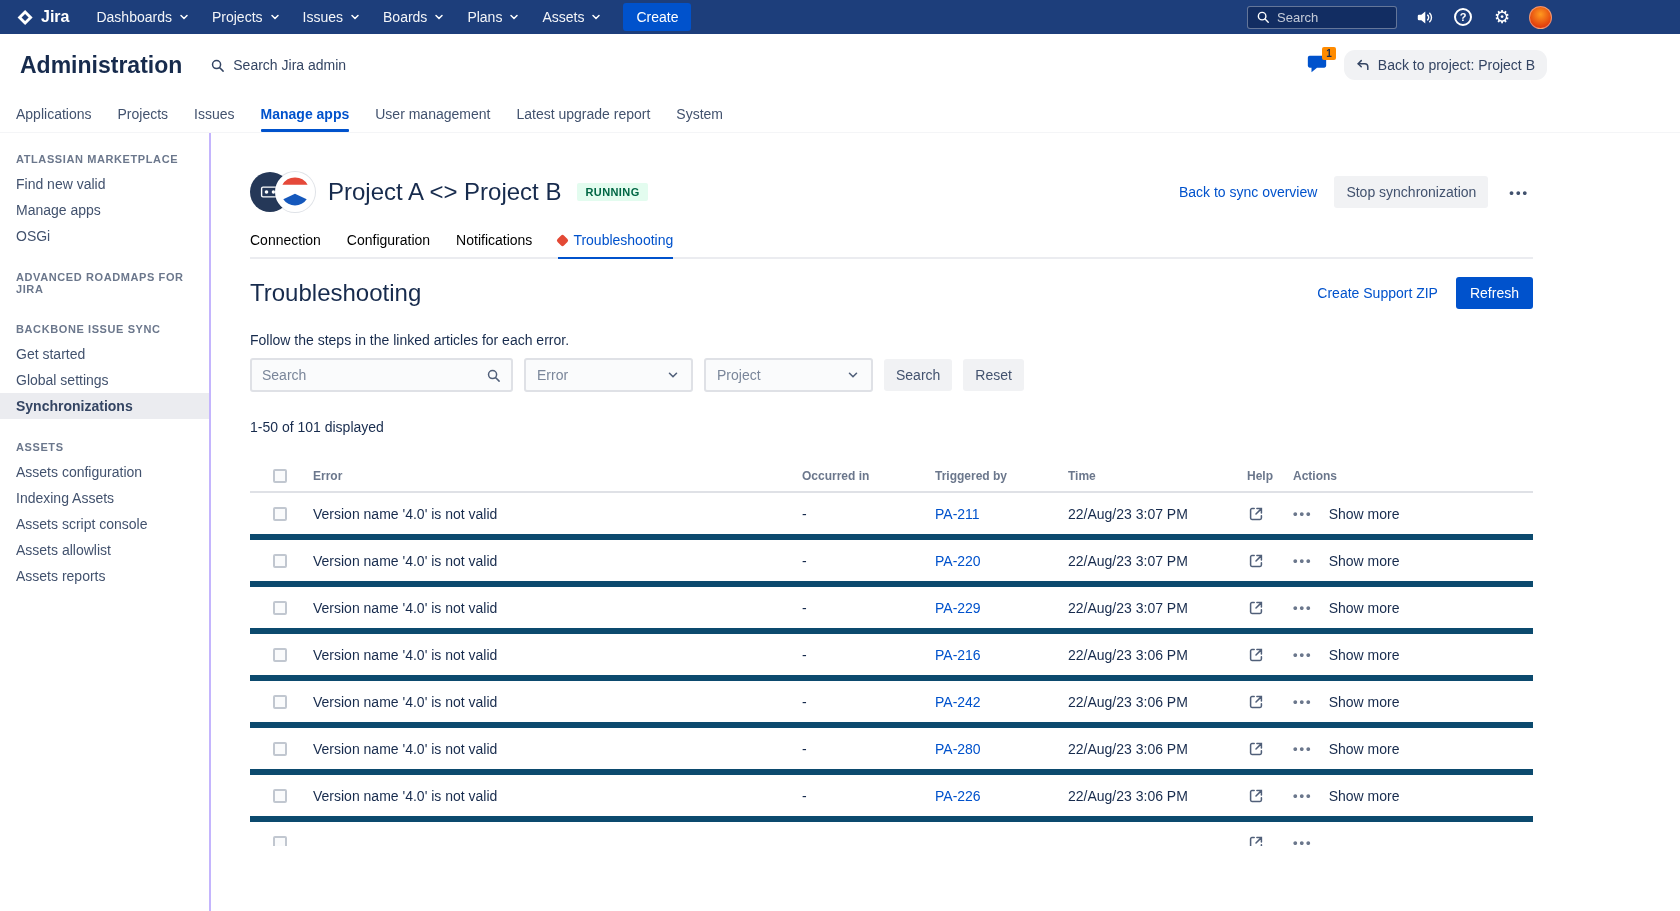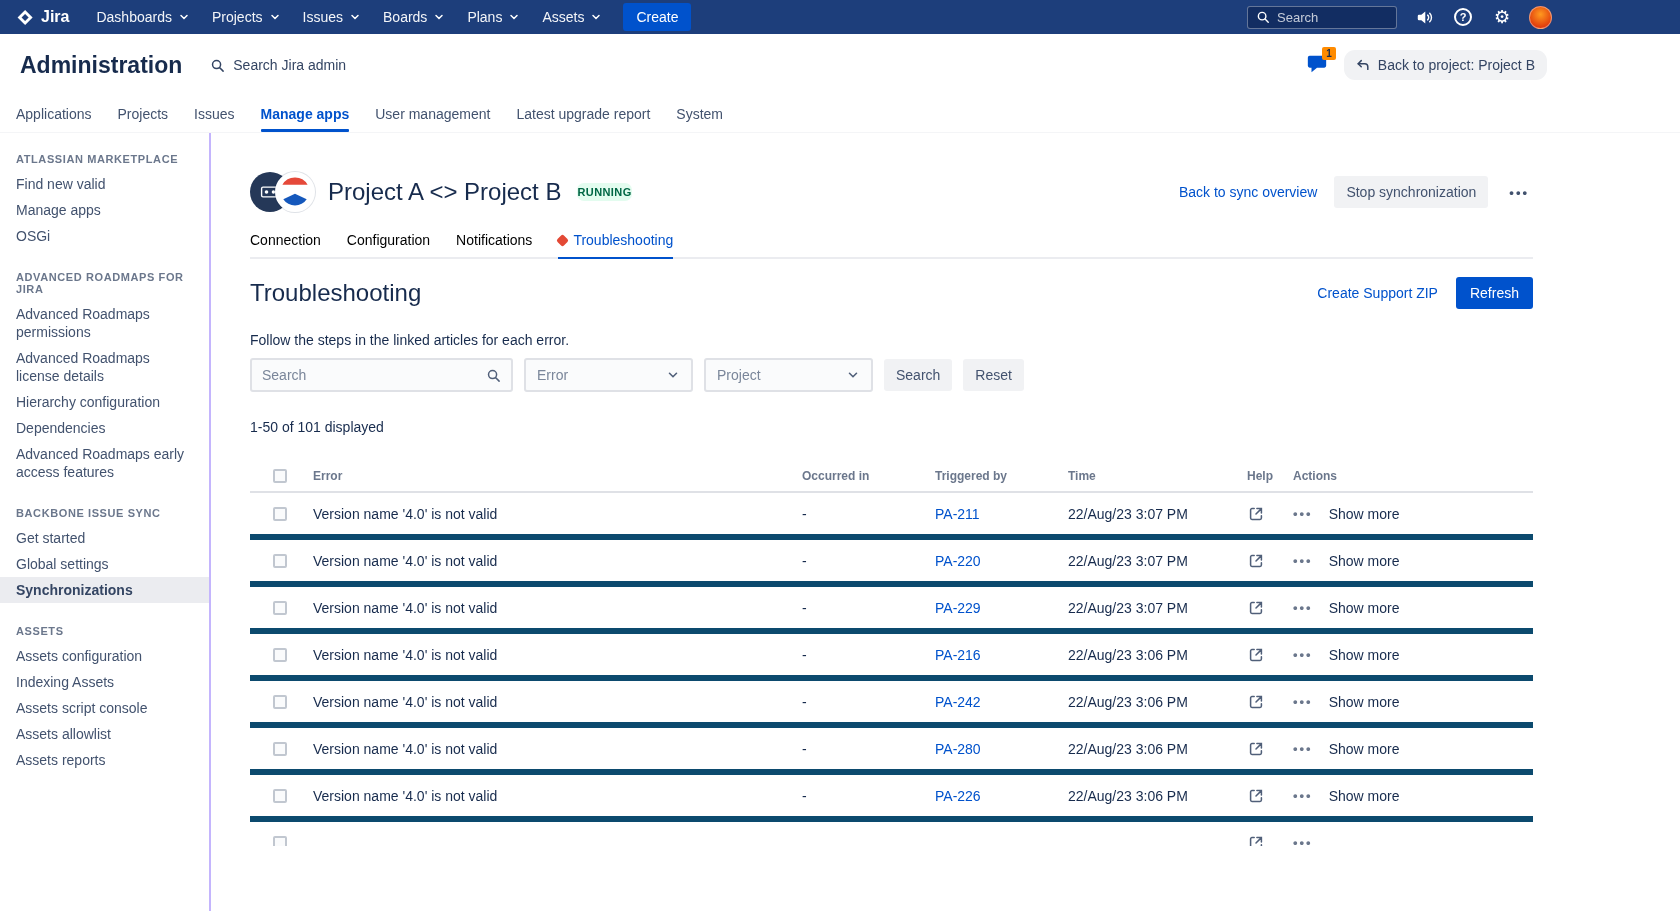--- a/index.html
+++ b/index.html
@@ -70,21 +70,21 @@
 
   
   .sync-header { margin-top:37px; display:flex; align-items:center; }
   .app-icons { position:relative; flex:0 0 66px; height:44px; margin-right:12px; }
   .app-icon { position:absolute; top:2px; width:40px; height:40px; border-radius:50%; }
   .app-icon.left { left:0; background:#253858; display:flex; align-items:center; justify-content:center; }
   .app-icon.right { left:25px; background:#fff; border:2px solid #fff;
                     box-shadow:0 0 0 1px rgba(9,30,66,.13); overflow:hidden; }
   .sync-title { font-size:24px; font-weight:500; color:#172B4D; }
   .lozenge { margin-left:16px; background:#E3FCEF; color:#006644; font-size:11px;
-             font-weight:700; letter-spacing:.4px; padding:3px 0; border-radius:7px; }
+             font-weight:700; letter-spacing:.4px; padding:3px 8px; border-radius:2px; }
   .sync-actions { margin-left:auto; display:flex; align-items:center; gap:17px; }
   .link { color:#0052CC; font-size:14px; text-decoration:none; cursor:pointer; }
   .btn { background:#F1F2F4; border:none; border-radius:3px; padding:8px 12px;
          font-size:14px; color:#42526E; cursor:pointer; font-family:inherit; }
   .more-dots { color:#42526E; font-size:13px; font-weight:700; letter-spacing:2px;
                cursor:pointer; padding:4px 4px; }
 
   
   .sync-tabs { margin-top:18px; display:flex; gap:26px; border-bottom:2px solid #EBECF0; }
   .sync-tab { display:flex; align-items:center; gap:6px; padding-bottom:9px;
@@ -280,31 +280,20 @@
   <div class="sb-item">Find new valid</div>
 
   <div class="sb-item">Manage apps</div>
 
   <div class="sb-item">OSGi</div>
 </div>
   </div>
 
   <div class="sb-section">
     <div class="sb-title">ADVANCED ROADMAPS FOR JIRA</div>
-    <div class="sb-items">
-  <div class="sb-item">Advanced Roadmaps permissions</div>
-
-  <div class="sb-item">Advanced Roadmaps license details</div>
-
-  <div class="sb-item">Hierarchy configuration</div>
-
-  <div class="sb-item">Dependencies</div>
-
-  <div class="sb-item">Advanced Roadmaps early access features</div>
-</div>
   </div>
 
   <div class="sb-section">
     <div class="sb-title">BACKBONE ISSUE SYNC</div>
     <div class="sb-items">
   <div class="sb-item">Get started</div>
 
   <div class="sb-item">Global settings</div>
 
   <div class="sb-item selected">Synchronizations</div>

